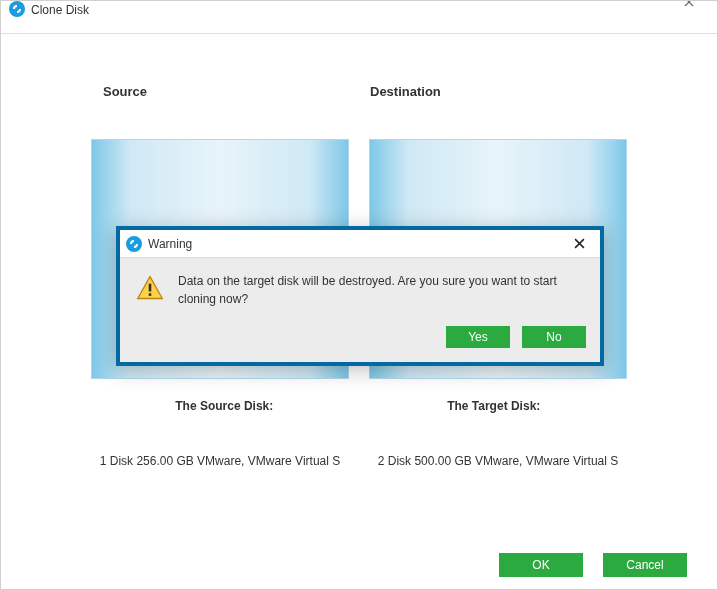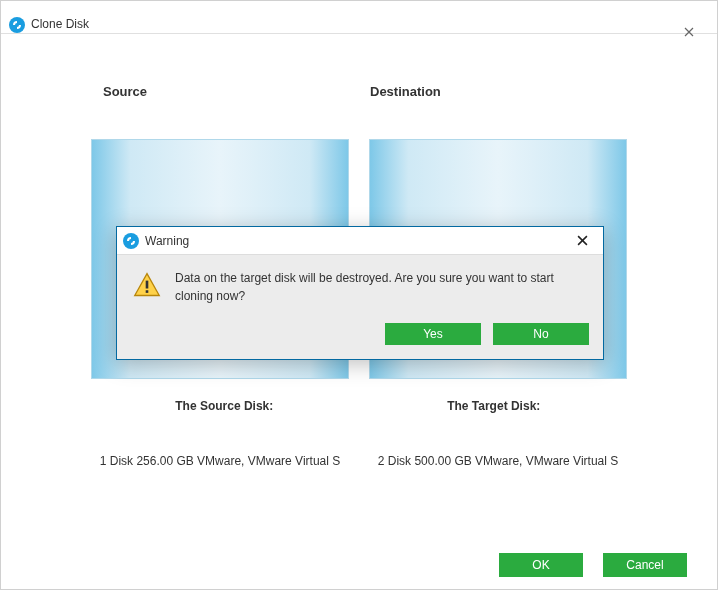--- a/index.html
+++ b/index.html
@@ -11,21 +11,21 @@
       height: 590px;
       overflow: hidden;
       position: relative;
       border: 1px solid #d0d0d0;
     }
     .titlebar {
       height: 28px;
       background: #fff;
       border-bottom: 1px solid #e0e0e0;
       display: flex;
-      align-items: flex-start;
+      align-items: flex-end;
       padding: 16px 8px;
     }
     .titlebar .app-icon {
       width: 16px; height: 16px;
       margin-right: 6px;
     }
     .titlebar .title { color: #333; font-size: 12px; }
     .titlebar .spacer { flex: 1; }
     .titlebar .close {
       width: 40px; height: 30px;
@@ -102,21 +102,21 @@
       cursor: pointer;
       text-align: center;
     }
     
     .modal {
       position: absolute;
       left: 115px;
       top: 225px;
       width: 488px;
       background: #a21caf;
-      border: 1px solid #0369a1;
+      border: 4px solid #0369a1;
       box-shadow: 0 4px 20px rgba(0,0,0,0.25);
       z-index: 10;
     }
     .modal-titlebar {
       height: 28px;
       background: #fff;
       display: flex;
       align-items: center;
       padding: 0 6px;
       border-bottom: 1px solid #ddd;
@@ -145,21 +145,21 @@
       color: #333;
       line-height: 1.5;
     }
     .modal-footer {
       display: flex;
       justify-content: flex-end;
       gap: 12px;
       padding: 8px 14px 14px 14px;
       background: #ececec;
     }
-    .modal-footer .btn { width: 96px; padding: 4px 0; }
+    .modal-footer .btn { width: 64px; padding: 4px 0; }
     .app-icon-svg circle.bg { fill: #1a9de0; }
     .app-icon-svg path { fill: #fff; }
   </style>
 </head>
 <body>
 
 <div class="titlebar">
   <span class="app-icon">
     <svg class="app-icon-svg" viewBox="0 0 16 16">
         <circle class="bg" cx="8" cy="8" r="8"></circle>

